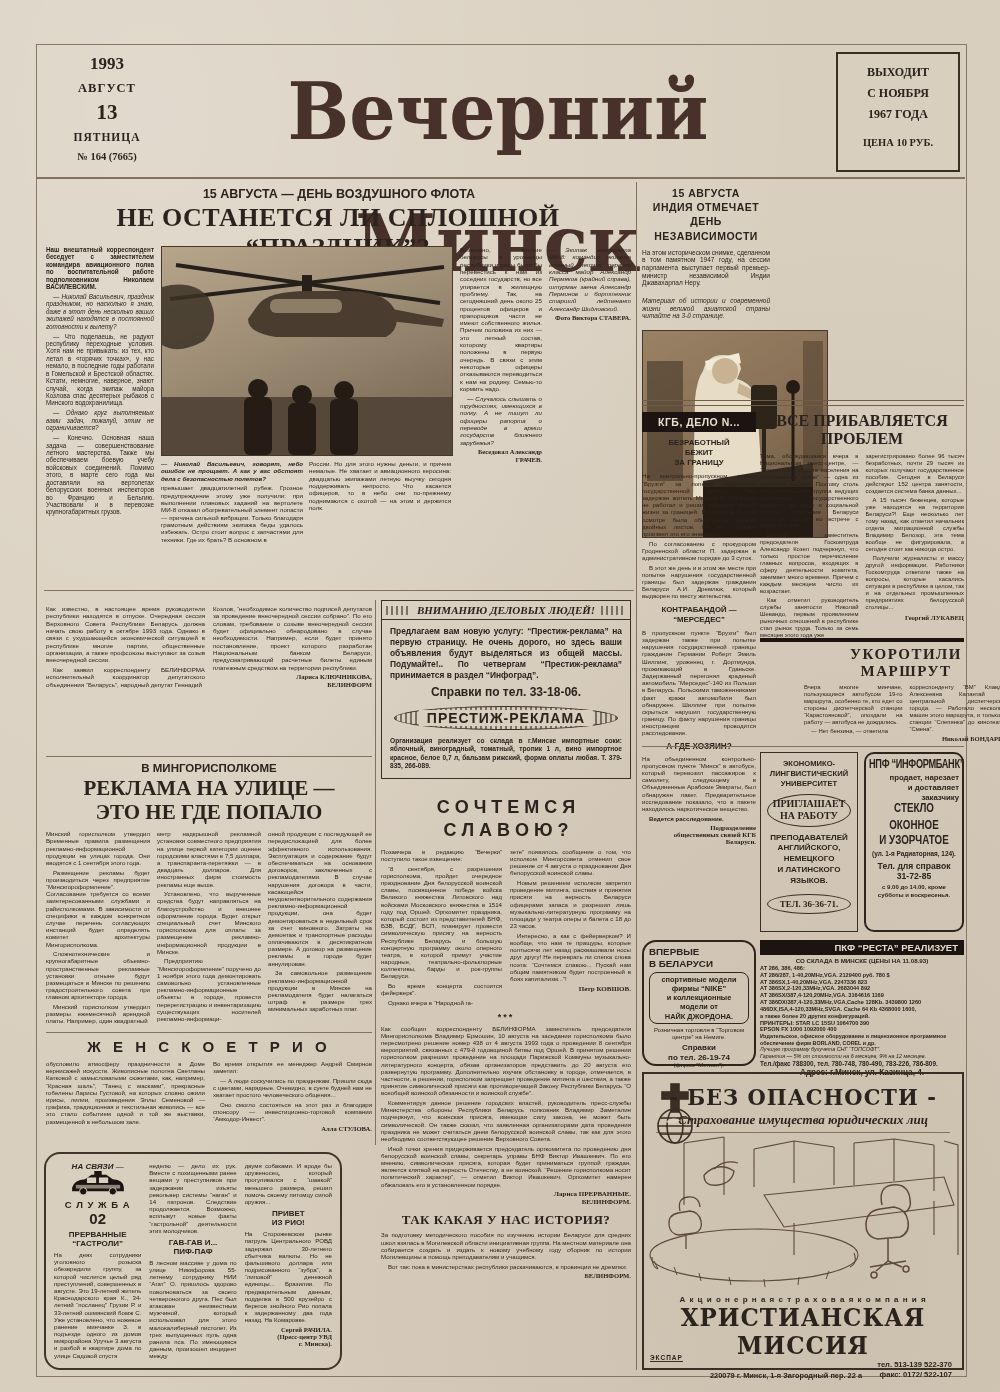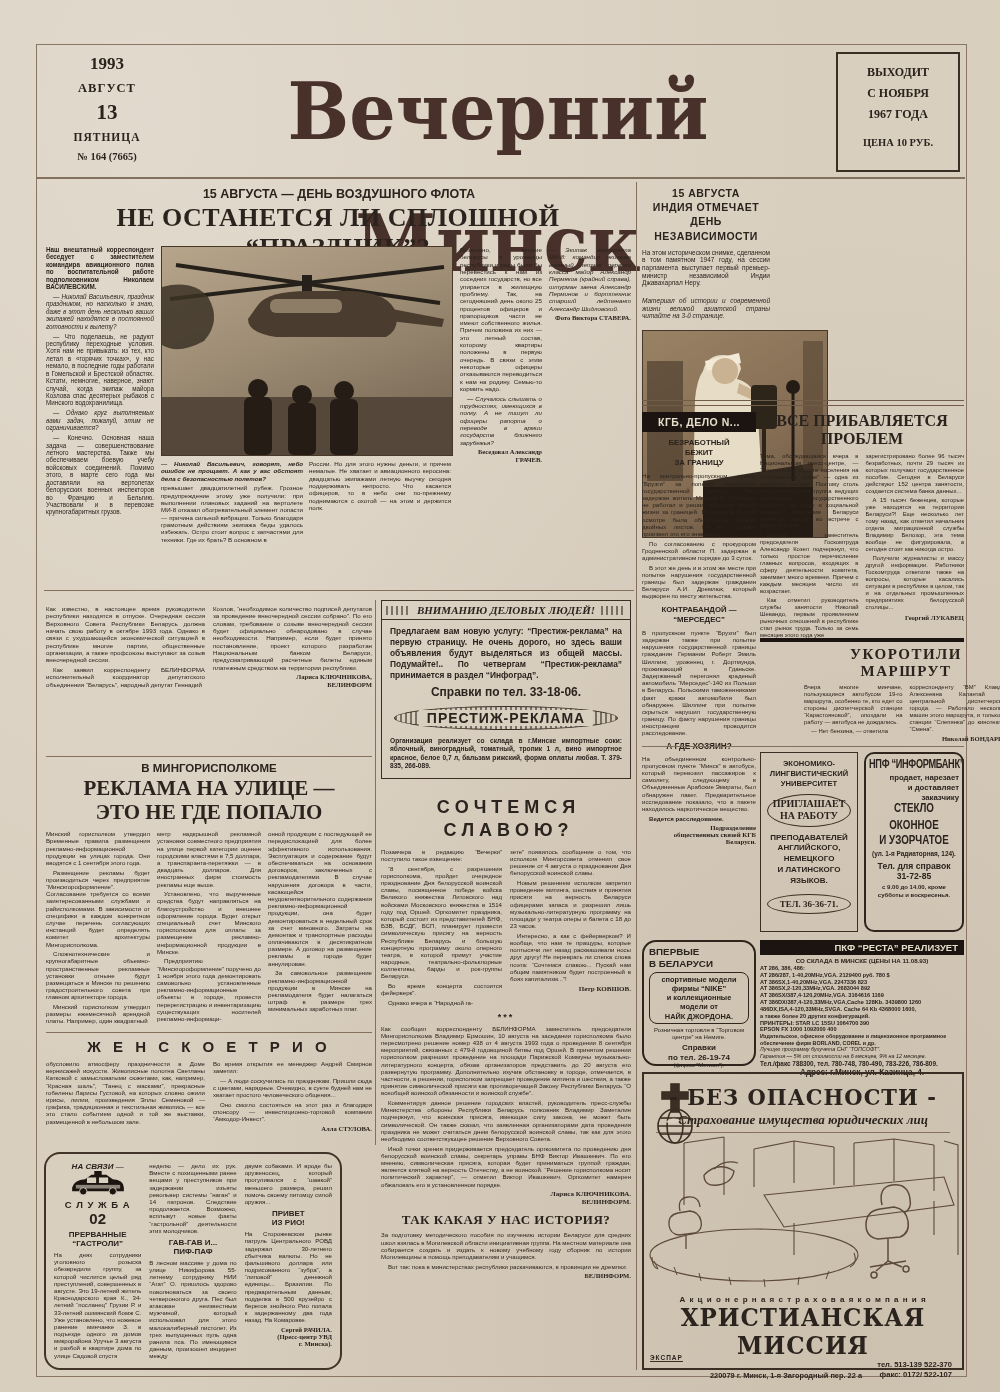--- a/index.html
+++ b/index.html
@@ -255,21 +255,21 @@
         <p>Интересно, а как с фейерверком? И вообще, что нам те пращуры, которые полтысячи лет назад расквашивали носы друг другу! Не переврать ли слегка слова поэта: “Сочтемся славою... Пускай нам общим памятником будет построенный в боях капитализм...”!</p>
         <div class="sig" style="font-size:7px;">Петр КОВШОВ.</div>
       </div>
     </div>
     <div class="b c" style="font-size:9px;letter-spacing:2px;margin:3px 0;">***</div>
     <div class="body6" style="font-size:6.1px;">
       <p class="noind">Как сообщил корреспонденту БЕЛИНФОРМА заместитель председателя Мингорисполкома Владимир Ермошин, 10 августа на заседании горисполкома было пересмотрено решение номер 438 от 4 августа 1993 года о проведении 8 сентября мероприятий, связанных с 479-й годовщиной битвы под Оршей. В принятом решении горисполком разрешил проведение на площади Парижской Коммуны музыкально-литературного концерта, обязав организаторов представить до 20 августа его развернутую программу. Дополнительно изучив обстановку в городе, отмечается, в частности, в решении, горисполком запрещает проведение митинга и шествия, а также принятие символической присяги как противоречащей Закону Республики Беларусь “О всеобщей воинской обязанности и воинской службе”.</p>
       <p>Комментируя данное решение городских властей, руководитель пресс-службы Министерства обороны Республики Беларусь полковник Владимир Заметалин подчеркнул, что воинская присяга, имеющая силу закона, не может быть символической. Он также сказал, что заявленная организаторами дата проведения праздника не может считаться днем белорусской воинской славы, так как для этого необходимо соответствующее решение Верховного Совета.</p>
       <p>Иной точки зрения придерживается председатель оргкомитета по проведению дня белорусской воинской славы, секретарь управы БНФ Виктор Ивашкевич. По его мнению, символическая присяга, которая будет приниматься группой граждан, является клятвой на верность Отечеству, а не воинской. “Решение горисполкома носит политический характер”, — отметил Виктор Ивашкевич. Оргкомитет намерен обжаловать его в установленном порядке.</p>
     </div>
-    <div class="sig prel" style="font-size:7px;">Лариса КЛЮЧНИКОВА.
+    <div class="sig prel" style="font-size:7px;">Лариса ПРЕРВАННЫЕ.
 БЕЛИНФОРМ.</div>
     <div class="ser b c" style="font-size:13px;margin-top:6px;letter-spacing:0.5px;">ТАК КАКАЯ У НАС ИСТОРИЯ?</div>
     <div class="body6" style="font-size:6.1px;margin-top:3px;">
       <p class="noind">За подготовку методического пособия по изучению истории Беларуси для средних школ взялась в Могилевской области инициативная группа. На местном материале она собирается создать и издать к новому учебному году сборник по истории Могилевщины в помощь преподавателям и учащимся.</p>
       <p>Вот так: пока в министерствах республики раскачиваются, в провинции не дремлют.</p>
     </div>
     <div class="sig">БЕЛИНФОРМ.</div>
   </div>
 
   <div class="abs cols" style="left:642px;top:186px;width:322px;gap:8px;flex-direction:column;">

